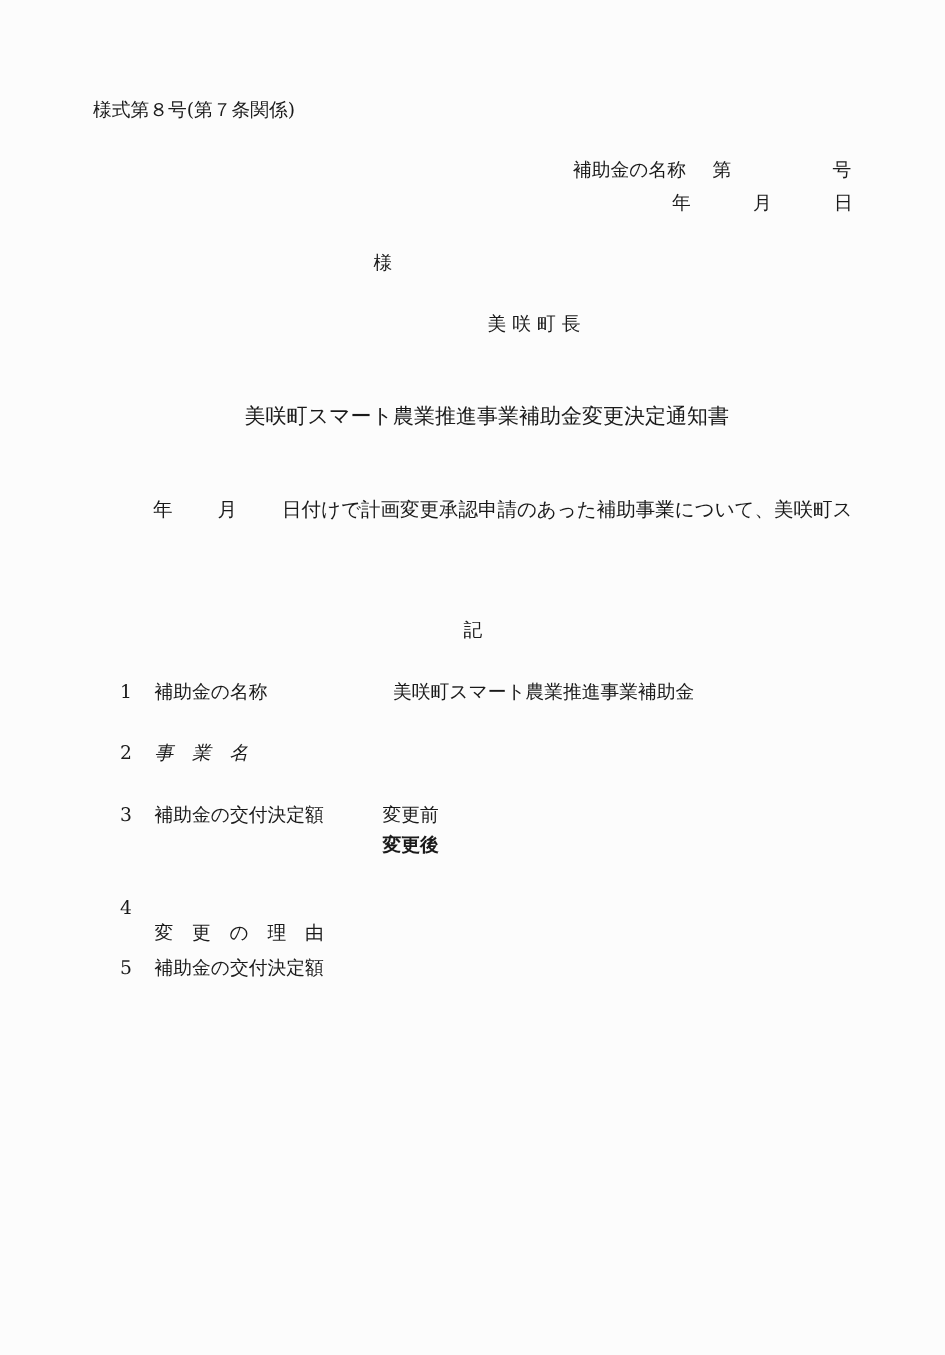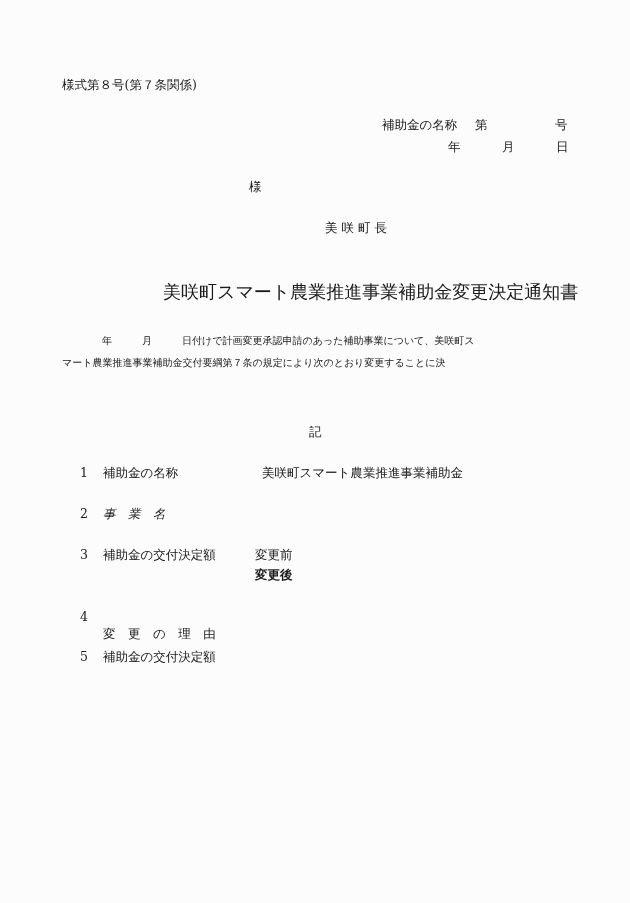--- a/index.html
+++ b/index.html
@@ -13,32 +13,31 @@
       position: relative;
       overflow: hidden;
       font-family: "DejaVu Serif", "Liberation Serif", serif;
       color: #1a1a1a;
       font-size: 12.5px;
     }
     .abs {
       position: absolute;
       white-space: nowrap;
       line-height: 1;
-      margin-top: 12px;
     }
     .doc-title {
-      font-size: 18px;
+      font-size: 14px;
     }
     .body-para {
       position: absolute;
       left: 62px;
       top: 330px;
       width: 520px;
       line-height: 22px;
-      font-size: 10px;
+      font-size: 13px;
     }
     .body-line {
       display: block;
       white-space: nowrap;
     }
   </style>
 </head>
 <body>
 
 <div class="abs" style="left:62px; top:67px;">様式第８号(第７条関係)</div>
@@ -54,21 +53,20 @@
 <div class="abs" style="left:249px; top:169px;">様</div>
 
 <div class="abs" style="left:325px; top:210px;">美 咲 町 長</div>
 
 <div class="abs doc-title" style="left:163px; top:271px;">美咲町スマート農業推進事業補助金変更決定通知書</div>
 
 <div class="body-para">
   <span class="body-line">
     <span style="display:inline-block; width:40px;"></span><span>年</span><span style="display:inline-block; width:30px;"></span><span>月</span><span style="display:inline-block; width:30px;"></span><span>日付けで計画変更承認申請のあった補助事業について、美咲町ス</span>
   </span>
-  <span class="body-line">マート農業推進事業補助金交付要綱第７条の規定により次のとおり変更することに決</span>
 </div>
 
 <div class="abs" style="left:309px; top:414px;">記</div>
 
 <div class="abs" style="left:80px; top:455px;">1</div>
 <div class="abs" style="left:103px; top:455px;">補助金の名称</div>
 <div class="abs" style="left:262px; top:455px;">美咲町スマート農業推進事業補助金</div>
 
 <div class="abs" style="left:80px; top:496px;">2</div>
 <div class="abs" style="left:103px; top:496px;font-style:italic;">事　業　名</div>

